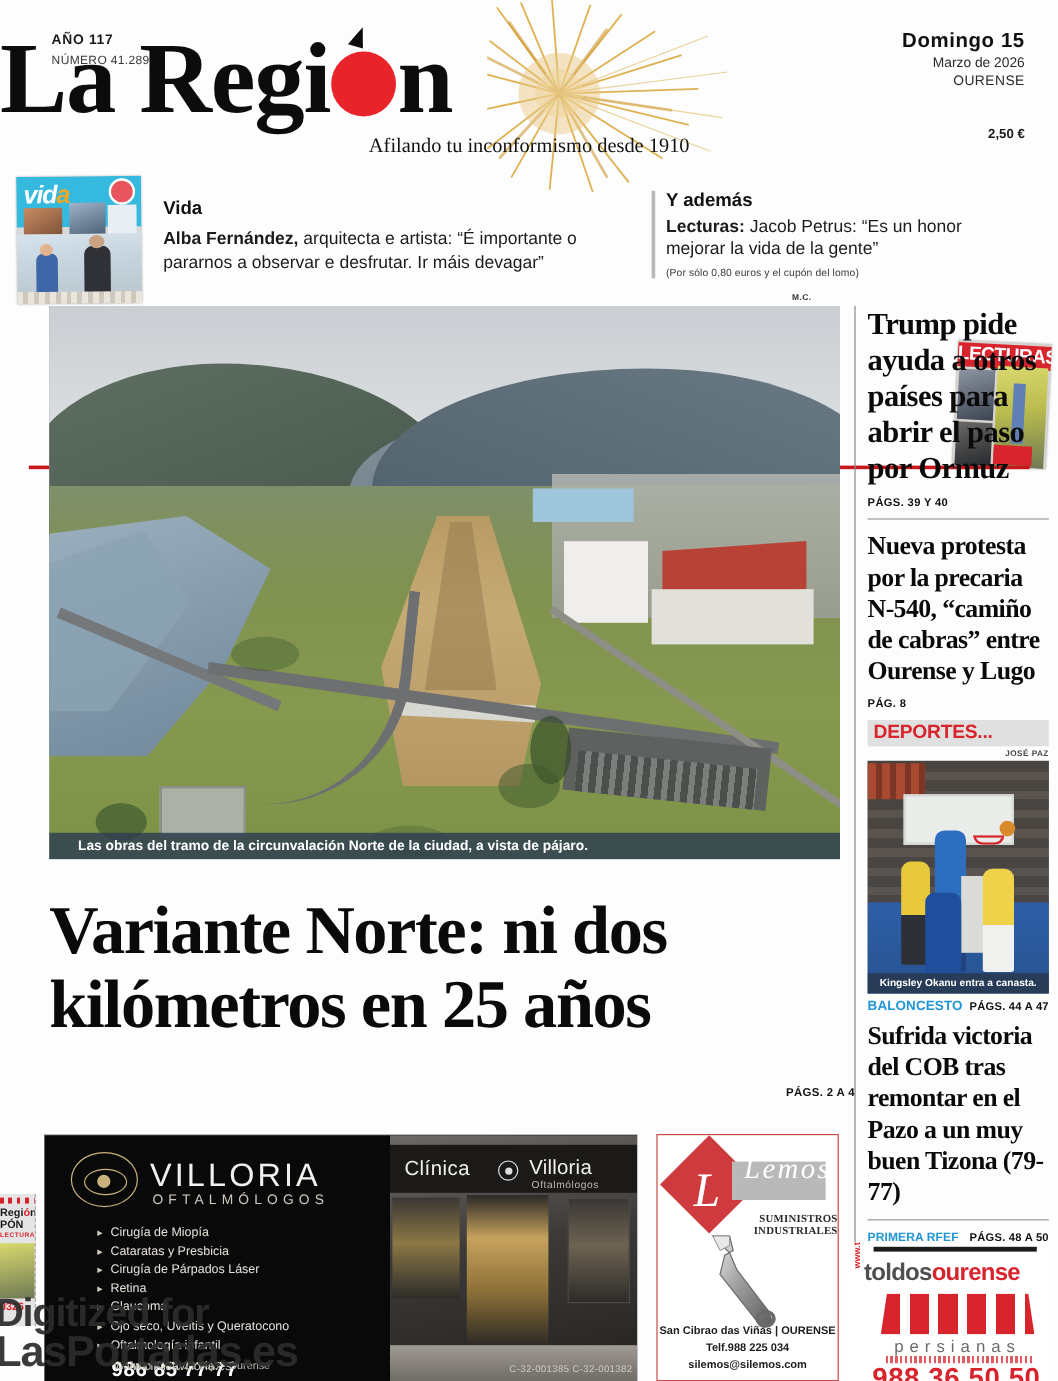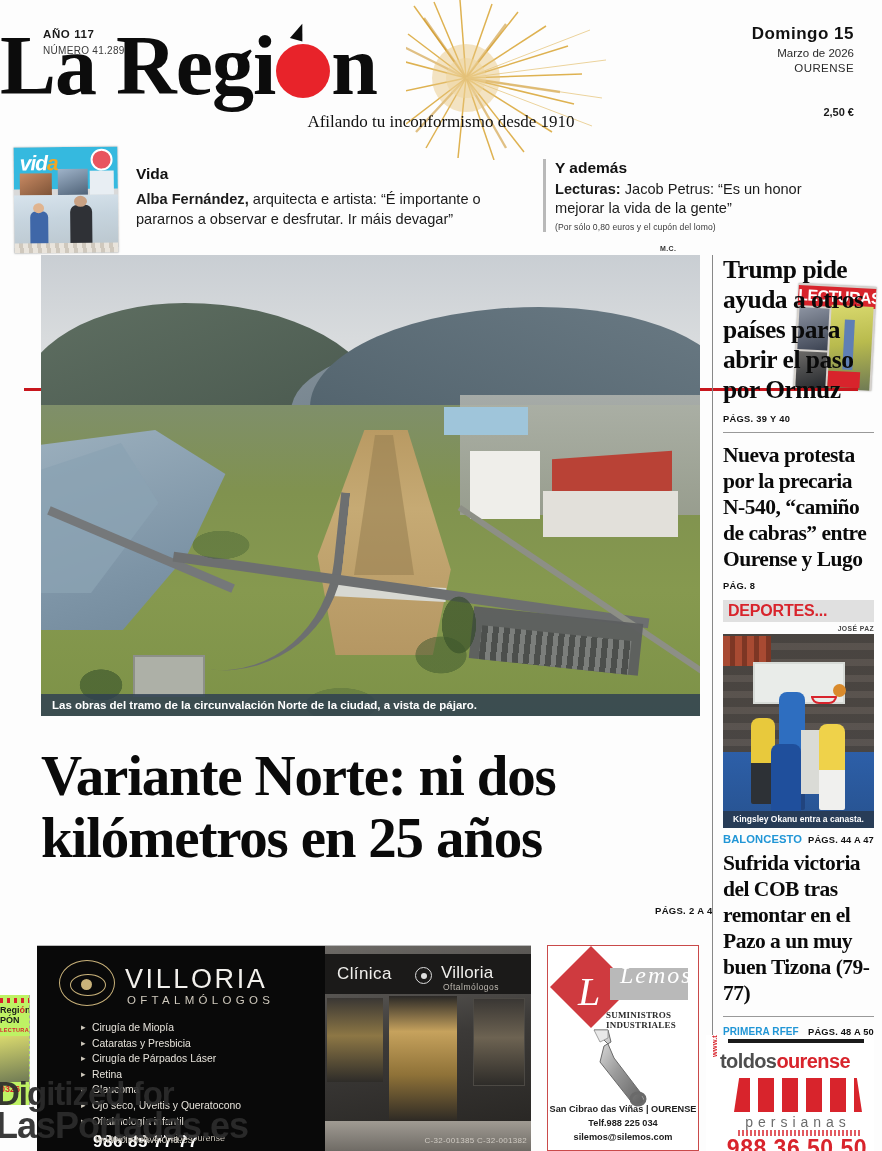--- a/index.html
+++ b/index.html
@@ -350,21 +350,21 @@
       radial-gradient(ellipse 24px 40px at 418px 120px, rgba(46,70,36,.6) 0 70%, transparent 72%),
       radial-gradient(ellipse 40px 20px at 180px 40px, rgba(64,92,48,.4) 0 70%, transparent 72%),
       radial-gradient(ellipse 50px 24px at 300px 200px, rgba(70,96,52,.35) 0 70%, transparent 72%);
   }
   .lp-caption {
     position: absolute; left: 0; right: 0; bottom: 0;
     height: 22px; line-height: 22px;
     background: rgba(45,62,82,.82);
     color: #fff;
     font-size: 11.5px; font-weight: bold;
-    padding-left: 11px;
+    padding-left: 24px;
     white-space: nowrap; overflow: hidden;
   }
 
   
   .headline {
     position: absolute; left: 41px; top: 495px; width: 660px;
     font-family: "Liberation Serif", serif;
     font-weight: bold;
     font-size: 57px;
     line-height: 62px;
@@ -614,23 +614,23 @@
   .al-bar {
     position:absolute; left:62px; top:22px; right:10px; height:32px;
     background:#b9b9b9;
   }
   .al-word {
     position:absolute; left:72px; top:16px;
     font-family:"Liberation Serif", serif; font-style:italic;
     font-size:24px; color:#fff; letter-spacing:2px;
   }
   .al-sub {
-    position:absolute; left:58px; top:64px;
+    position:absolute; left:44px; top:64px;
     font-family:"Liberation Serif", serif; font-weight:bold;
-    font-size:9px; color:#2b2b2b; letter-spacing:.2px;
+    font-size:9px; color:#2b2b2b; letter-spacing:.2px;text-align:right;
   }
   .al-wrench {
     position:absolute; left:30px; top:82px; width:78px; height:82px;
   }
   .al-foot {
     position:absolute; left:0; right:0; bottom:6px;
     text-align:center; font-size:9.2px; font-weight:bold; color:#1c1c1c;
     line-height:14px;
   }
 
@@ -667,21 +667,21 @@
   .at-vert {
     position:absolute; left: 4px; top: 22px;
     font-size:7.5px; color:#d8242c; font-weight:bold;
     transform: rotate(-90deg); transform-origin: left top;
     white-space: nowrap;
   }
 
   
   .edge-coupon {
     position:absolute; left:0; top:995px; width:30px; height:110px;
-    background:#bef264; border-right:1px dashed #aaa; overflow:hidden;
+    background:#e5e5e5; border-right:1px dashed #aaa; overflow:hidden;
   }
   .ec-dots {
     height:5px; background: repeating-linear-gradient(90deg,#d8242c 0 3px,transparent 3px 7px);
     margin-top:3px;
   }
   .ec-t1 { font-size:9px; font-weight:bold; color:#1b1b1b; margin-top:2px; }
   .ec-t1 .o { color:#d8242c; }
   .ec-t2 { font-size:9px; font-weight:bold; color:#1b1b1b; }
   .ec-t3 { font-size:5.5px; font-weight:bold; color:#d8242c; letter-spacing:.4px; margin-top:2px;}
   .ec-img { margin-top:3px; height:46px; background: linear-gradient(170deg,#d9d96e,#6f7a54); }

